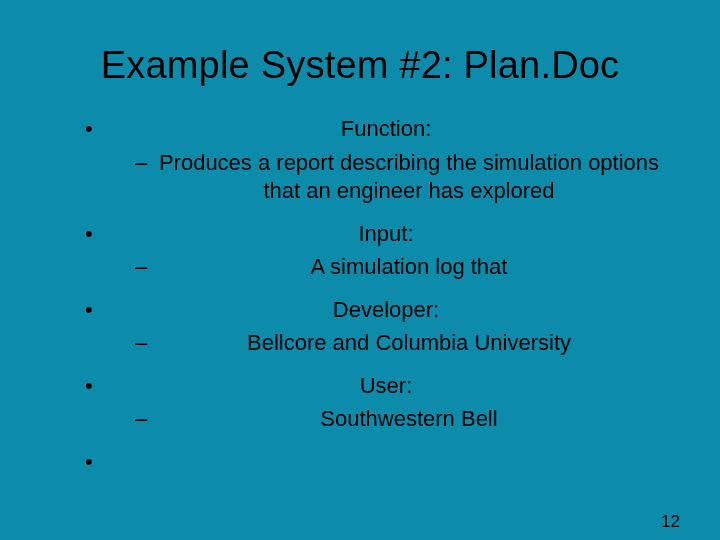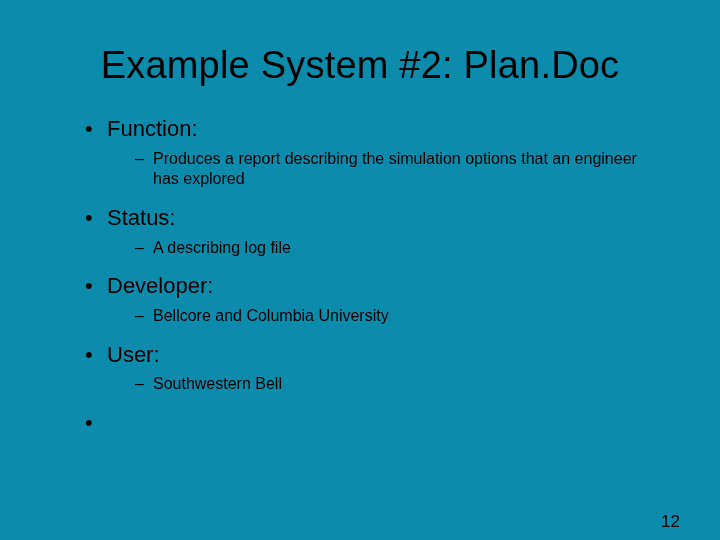--- a/index.html
+++ b/index.html
@@ -24,20 +24,21 @@
     font-size: 38px;
     text-align: center;
     margin: 6px 0 28px 0;
     font-weight: 400;
     letter-spacing: 0.2px;
   }
   ul.lvl1 {
     list-style: none;
     padding-left: 30px;
     margin: 0;
+    text-align: center;
   }
   ul.lvl1 > li {
     font-size: 22px;
     margin-bottom: 4px;
     position: relative;
     padding-left: 22px;
     line-height: 1.25;
   }
   ul.lvl1 > li::before {
     content: "•";
@@ -45,21 +46,21 @@
     left: 0;
     top: 0;
     font-size: 22px;
   }
   ul.lvl2 {
     list-style: none;
     padding-left: 28px;
     margin: 6px 0 14px 0;
   }
   ul.lvl2 > li {
-    font-size: 16px;
+    font-size: 22px;
     position: relative;
     padding-left: 18px;
     line-height: 1.3;
     margin-bottom: 2px;
   }
   ul.lvl2 > li::before {
     content: "–";
     position: absolute;
     left: 0;
     top: 0;
@@ -81,23 +82,23 @@
   <ul class="lvl1">
 
     <li>
       <span>Function:</span>
       <ul class="lvl2">
         <li>Produces a report describing the simulation options that an engineer has explored</li>
       </ul>
     </li>
 
     <li>
-      <span>Status:</span>
+      <span>Input:</span>
       <ul class="lvl2">
-        <li>A describing log file</li>
+        <li>A simulation log that</li>
       </ul>
     </li>
 
     <li>
       <span>Developer:</span>
       <ul class="lvl2">
         <li>Bellcore and Columbia University</li>
       </ul>
     </li>
 

